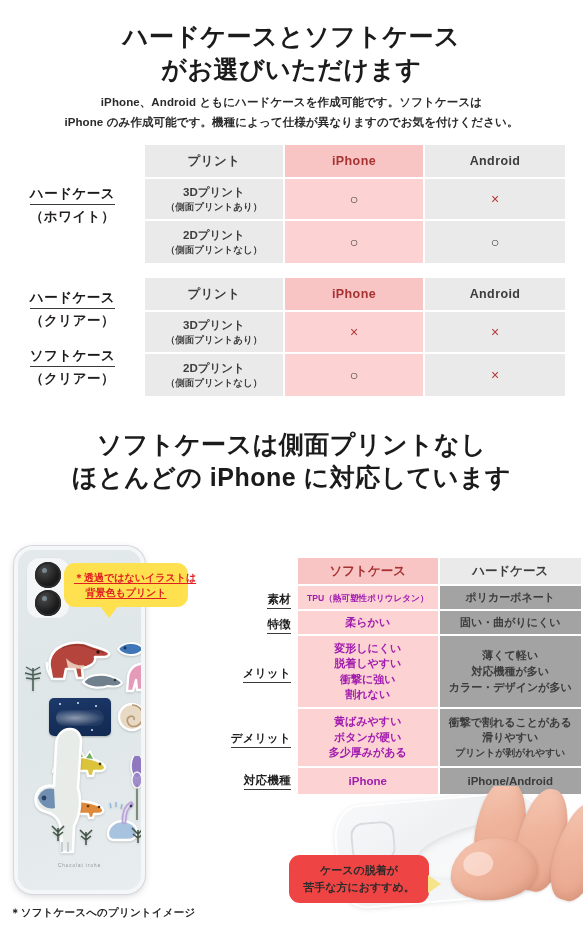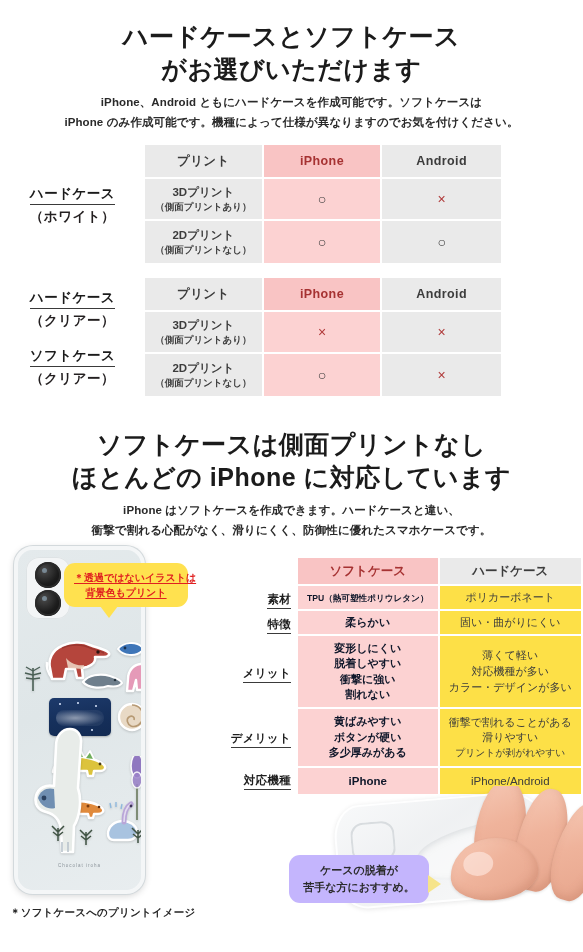--- a/index.html
+++ b/index.html
@@ -31,21 +31,21 @@
     align-items: center; text-align: center; gap: 13px;
   }
   .lbl-group { line-height: 1.35; }
   .lbl-main {
     font-size: 13.5px; font-weight: 700; letter-spacing: .5px;
     border-bottom: 1.3px solid #3a3a3a; display: inline-block;
     padding-bottom: 1px; color: #1b1b1b;
   }
   .lbl-paren { font-size: 13.5px; font-weight: 700; letter-spacing: .5px; display: block; margin-top: 3px; }
 
-  table.compat { border-collapse: separate; border-spacing: 0; width: 356px; table-layout: fixed; }
+  table.compat { border-collapse: separate; border-spacing: 0; width: 420px; table-layout: fixed; }
   table.compat td, table.compat th {
     border-right: 2px solid #fff; border-bottom: 2px solid #fff;
     text-align: center; vertical-align: middle; font-weight: 600;
   }
   table.compat th:last-child, table.compat td:last-child { border-right: 0; }
   table.compat tr:last-child td { border-bottom: 0; }
   .c-print { background: #eaeaea; color: #3c3c3c; }
   .c-pink  { background: #fcd2d2; }
   .c-gray  { background: #eaeaea; }
   th.c-pinkhead { background: #f9c4c4; color: #a63232; }
@@ -93,21 +93,21 @@
   .star { position: absolute; width: 2px; height: 2px; background: #dce9ff; border-radius: 50%; }
 
   .brand-text { position: absolute; left: 0; right: 0; bottom: 22px; text-align: center;
     font-size: 4.5px; color: #8a9299; letter-spacing: 1px; }
 
   
   .callout-yellow {
     position: absolute; background: #ffe14f; border-radius: 11px;
     text-align: center; padding: 7px 10px;
   }
-  .callout-yellow.pale { background: #c4b5fd; }
+  .callout-yellow.pale { background: #ef4444; }
   .co-line { display: block; white-space: nowrap; }
   .co-red { color: #e02020; font-weight: 700; font-size: 10px; line-height: 1.5;
     text-decoration: underline; text-underline-offset: 2px; }
   .co-dark { color: #2b2b2b; font-weight: 600; font-size: 11px; line-height: 1.55; }
   .tail-down { position: absolute; left: 36px; bottom: -11px; width: 0; height: 0;
     border-left: 9px solid transparent; border-right: 9px solid transparent;
     border-top: 12px solid #ffe14f; }
   .tail-right { position: absolute; right: -12px; top: 20px; width: 0; height: 0;
     border-top: 9px solid transparent; border-bottom: 9px solid transparent;
     border-left: 13px solid #f6e48a; }
@@ -122,22 +122,22 @@
   .cmp-lab span { border-bottom: 1.1px solid #3a3a3a; padding-bottom: 1px; letter-spacing: .3px; }
   table.cmp { border-collapse: separate; border-spacing: 0; width: 283px; table-layout: fixed; }
   table.cmp th, table.cmp td {
     border-right: 2px solid #fff; border-bottom: 2px solid #fff;
     text-align: center; vertical-align: middle;
   }
   table.cmp th:last-child, table.cmp td:last-child { border-right: 0; }
   table.cmp tr:last-child td { border-bottom: 0; }
   th.cmp-soft { background: #f9c4c4; color: #a63232; font-size: 12.5px; font-weight: 700; height: 28px; }
   th.cmp-hard { background: #eaeaea; color: #3c3c3c; font-size: 12.5px; font-weight: 700; height: 28px; }
-  td.cmp-soft { background: #fcd2d2; color: #0f172a; font-weight: 700; }
-  td.cmp-hard { background: #fde047; color: #3c3c3c; font-weight: 400; }
+  td.cmp-soft { background: #fcd2d2; color: #a21caf; font-weight: 700; }
+  td.cmp-hard { background: #a3a3a3; color: #3c3c3c; font-weight: 700; }
   .cl { display: block; line-height: 1.42; font-size: 11px; white-space: nowrap; }
   .cl.small { font-size: 8.6px; }
   .cl.devices { font-size: 11.5px; }
 
   
   .hand-photo { position: absolute; left: 330px; top: 786px; width: 253px; height: 140px; overflow: hidden; }
   .tpu-case {
     position: absolute; left: 6px; top: 12px; width: 210px; height: 104px;
     border-radius: 26px 40px 46px 30px / 34px 30px 34px 30px;
     background: linear-gradient(150deg, rgba(248,249,250,.95) 0%, rgba(236,238,240,.85) 40%, rgba(250,250,250,.9) 100%);
@@ -250,24 +250,20 @@
           <td class="c-gray"><span class="mark-x">×</span></td>
         </tr>
       </tbody>
     </table>
   </div>
 
   <div class="h-block" style="position:absolute;left:0;top:428px;width:583px;">
     <div class="h-title">ソフトケースは側面プリントなし</div>
     <div class="h-title">ほとんどの iPhone に対応しています</div>
   </div>
-  <div class="h-block" style="position:absolute;left:0;top:500px;width:583px;">
-    <div class="h-sub">iPhone はソフトケースを作成できます。ハードケースと違い、</div>
-    <div class="h-sub">衝撃で割れる心配がなく、滑りにくく、防御性に優れたスマホケースです。</div>
-  </div>
 
   <div class="phone">
     <div class="phone-inner"></div>
     <div class="cam-island">
       <div class="cam c1">
           <span class="cam-dot"></span>
         </div>
       <div class="cam c2">
           <span class="cam-dot"></span>
         </div>

